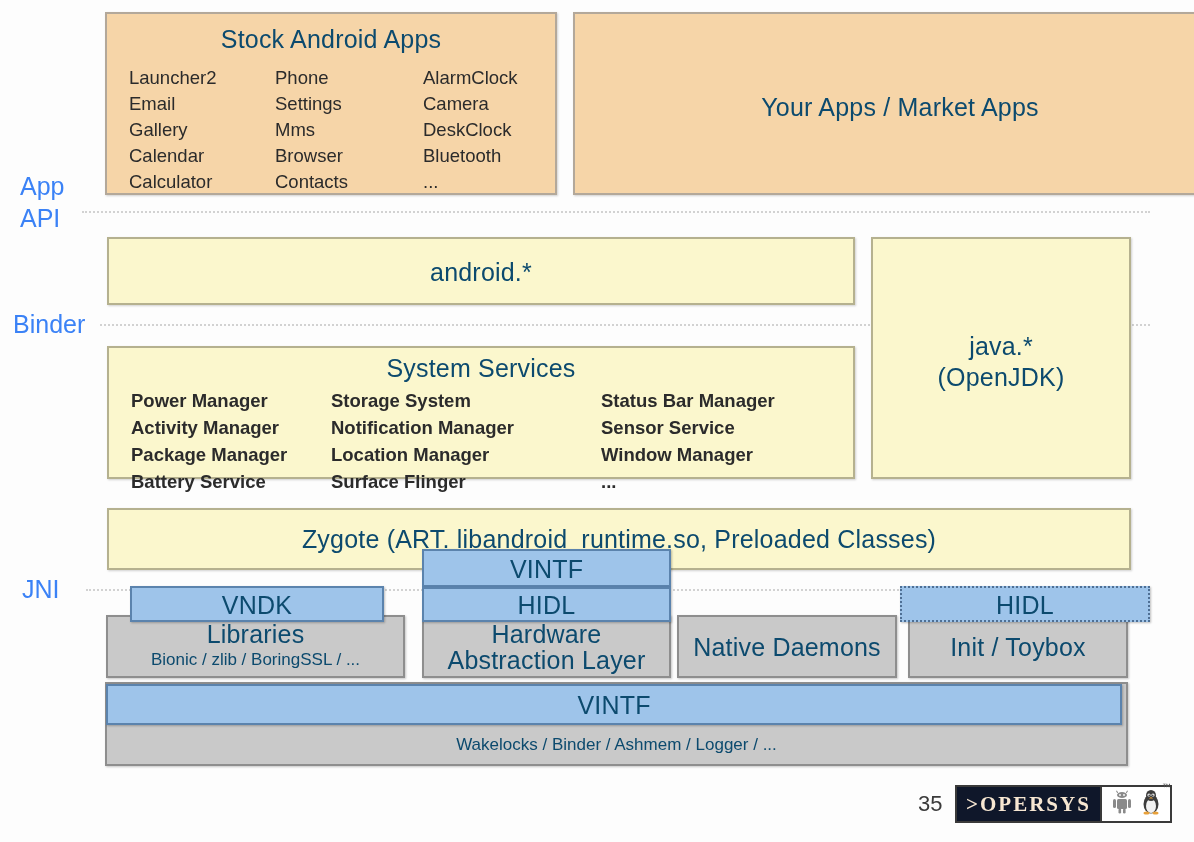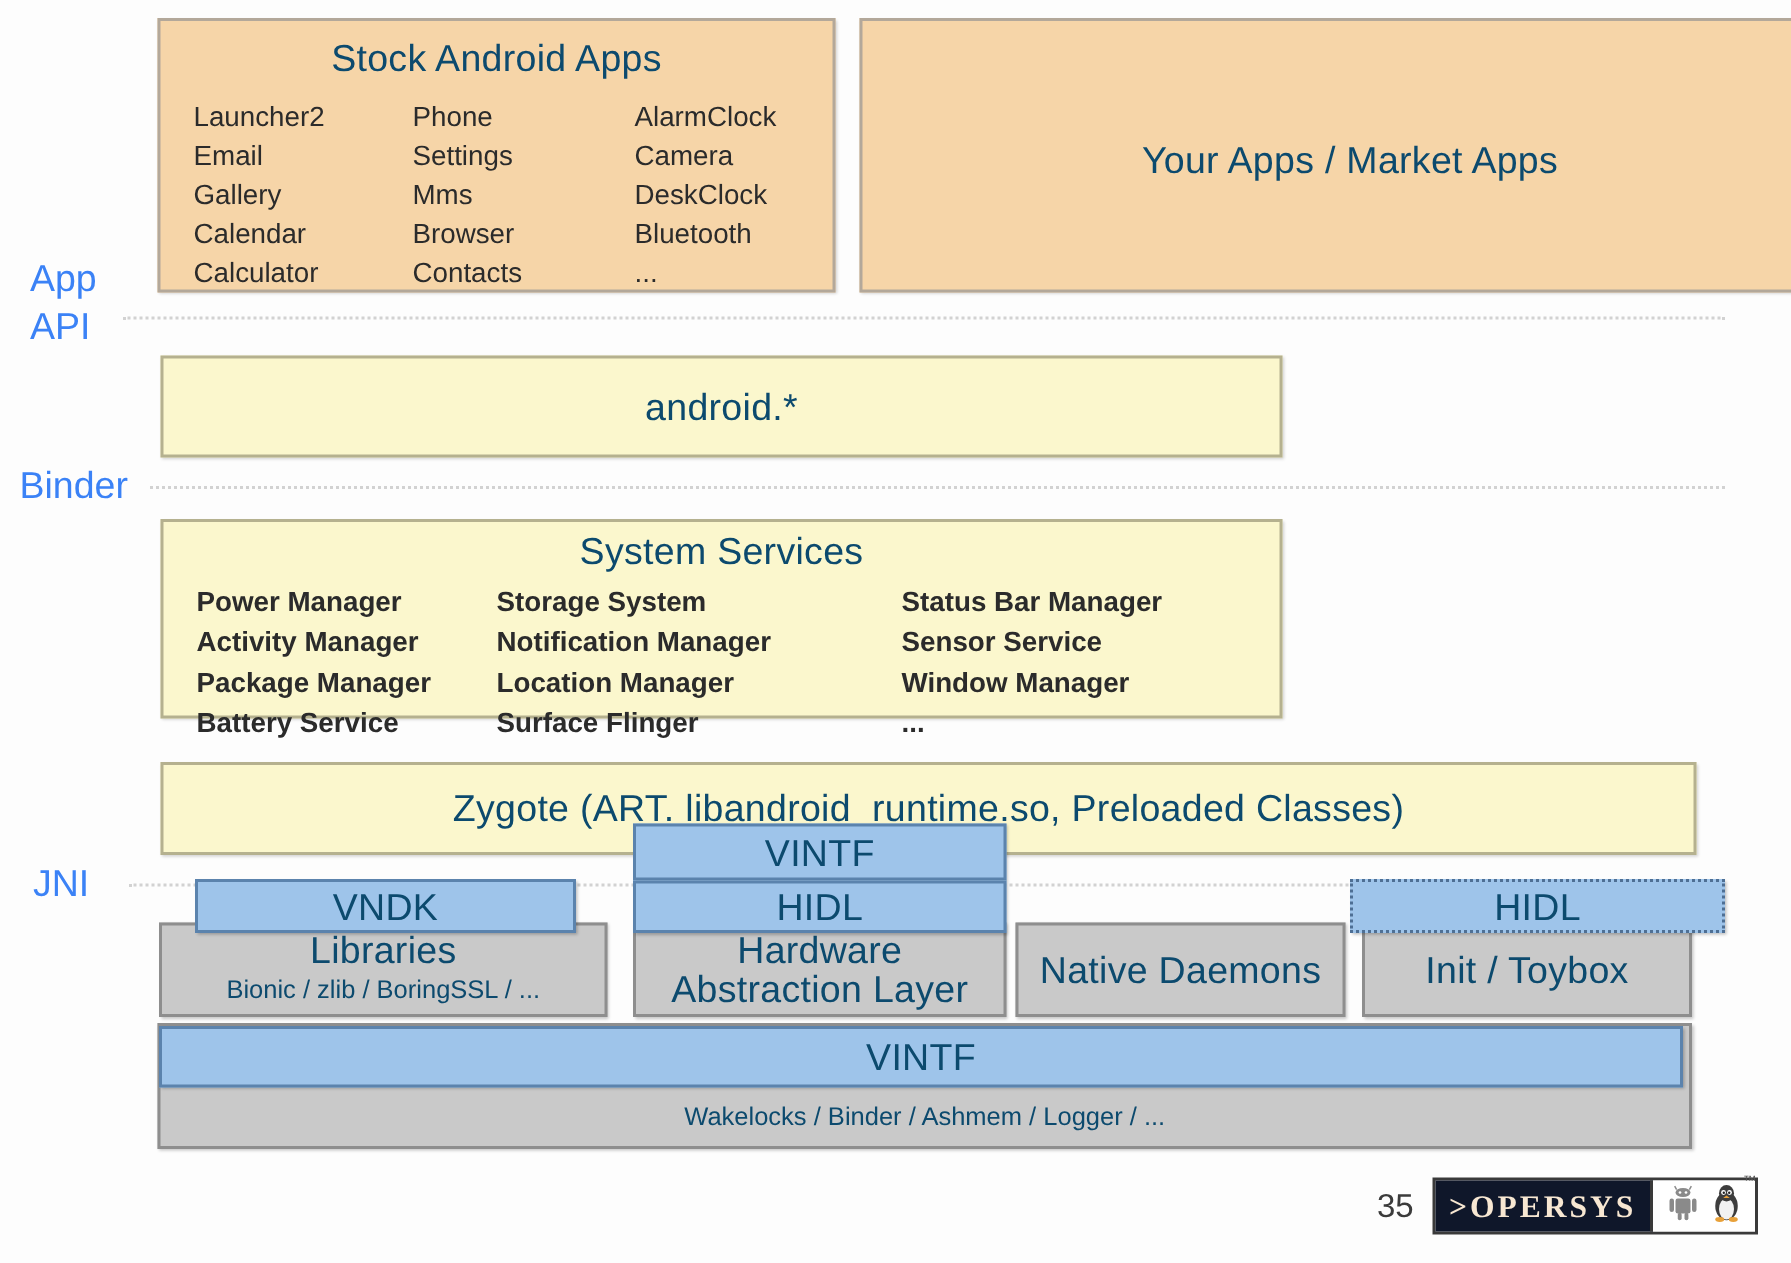--- a/index.html
+++ b/index.html
@@ -175,20 +175,24 @@
   </div>
 
   <div class="box orange" style="left:573px;top:12px;width:654px;height:183px;">
     <div class="box-title hdr" style="top:79px;">Your Apps / Market Apps</div>
   </div>
 
   <div class="box yellow" style="left:107px;top:237px;width:748px;height:68px;">
     <div class="box-title hdr" style="top:19px;">android.*</div>
   </div>
 
+  <div class="box yellow" style="left:871px;top:237px;width:260px;height:242px;">
+    <div class="box-title hdr" style="top:93px;">java.*</div>
+    <div class="box-title hdr" style="top:124px;">(OpenJDK)</div>
+  </div>
 
   <div class="box yellow" style="left:107px;top:346px;width:748px;height:133px;">
     <div class="box-title hdr" style="top:6px;">System Services</div>
     <div class="svclist">
       <span>Power Manager</span>
       <span>Storage System</span>
       <span>Status Bar Manager</span>
 
       <span>Activity Manager</span>
       <span>Notification Manager</span>

